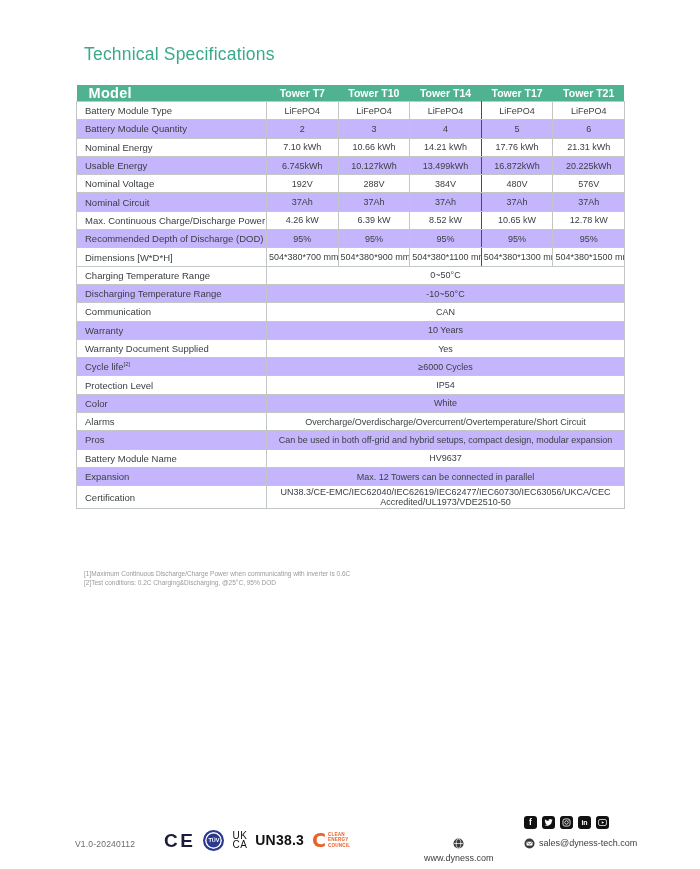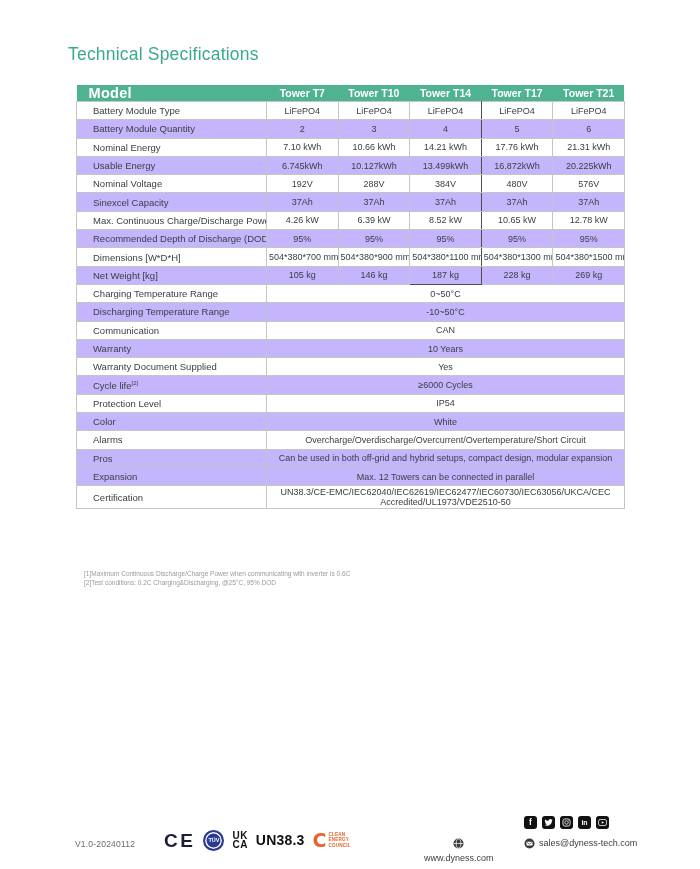--- a/index.html
+++ b/index.html
@@ -3,39 +3,39 @@
 <meta charset="utf-8">
 <style>
   * { margin:0; padding:0; box-sizing:border-box; }
   html,body { background:#e8e8e8; }
   body { font-family:"Liberation Sans", sans-serif; }
   .page {
     position:relative; width:700px; height:869px; background:#ffffff;
     margin:0 auto; overflow:hidden; color:#3c4043;
   }
   .title {
-    position:absolute; left:68px; top:44px;
+    position:absolute; left:84px; top:44px;
     font-size:17.5px; font-weight:400; color:#3aa98c; letter-spacing:.2px;
   }
   .spec-table-wrap { position:absolute; left:76px; top:85px; width:548px; }
   table.spec-table { border-collapse:collapse; table-layout:fixed; width:548px; }
   table.spec-table thead th {
     background:#4fb291; color:#ffffff; border:none; height:14px;
     font-size:10.5px; font-weight:bold; text-align:center; vertical-align:middle;
   }
   table.spec-table thead th.model-th {
     text-align:left; padding-left:12px; font-size:14.5px; letter-spacing:.3px;
   }
   table.spec-table td {
     border:1px solid #c2c6c5; height:18.3px; vertical-align:middle;
     font-size:9px; text-align:center; color:#3c4043; padding:1px 2px;
     overflow:hidden; white-space:nowrap;
   }
   table.spec-table td.lbl {
-    text-align:left; padding-left:16px; font-size:9.5px; white-space:nowrap;
+    text-align:left; padding-left:8px; font-size:9.5px; white-space:nowrap;
   }
   table.spec-table td.lbl sup { font-size:6px; vertical-align:super; }
   table.spec-table tr.shade td { background:#c4b5fd; }
   table.spec-table td.merged { white-space:normal; line-height:10px; }
   table.spec-table td.hl { border-left:1.5px solid #4d4d4d; border-right:1.5px solid #4d4d4d; }
   table.spec-table td.hlb { border-bottom:1.5px solid #4d4d4d; }
   .footnotes {
     position:absolute; left:84px; top:570px; font-size:6.5px; line-height:8.5px; color:#9a9a9a;
   }
   
@@ -45,21 +45,21 @@
   .certs {
     position:absolute; left:164px; top:827px; height:26px;
     display:flex; align-items:center; gap:8px;
   }
   .ce-mark { font-size:19px; font-weight:bold; color:#1c1c3a; letter-spacing:2.5px; line-height:19px; }
   .tuv-badge {
     width:21px; height:21px; border-radius:50%; background:#2b3990; color:#fff;
     display:flex; align-items:center; justify-content:center;
     font-size:5.5px; font-weight:bold; border:2px solid #2b3990; box-shadow:inset 0 0 0 1.5px #ffffff;
   }
-  .ukca { display:flex; flex-direction:column; line-height:9px; font-size:10px; font-weight:bold; color:#111; letter-spacing:.5px;text-align:right; }
+  .ukca { display:flex; flex-direction:column; line-height:9px; font-size:10px; font-weight:normal; color:#111; letter-spacing:.5px;text-align:right; }
   .un-mark { font-size:14px; font-weight:800; color:#111; letter-spacing:.2px; }
   .cec { display:flex; align-items:center; gap:2px; color:#e8622b; }
   .cec-c { font-size:19px; font-weight:bold; line-height:18px; font-family:"DejaVu Sans", sans-serif; }
   .cec-text { display:flex; flex-direction:column; font-size:4.6px; font-weight:bold; line-height:5.2px; letter-spacing:.2px; }
   .weblink {
     position:absolute; left:424px; top:838px; display:flex; align-items:center; gap:4px;
     font-size:9px; color:#3c4043;flex-direction:column;
   }
   .social-row { position:absolute; left:524px; top:816px; display:flex; gap:5px; }
   .social-ic {
@@ -136,21 +136,21 @@
           </tr>
           <tr>
             <td class="lbl"><span>Nominal Voltage</span></td>
             <td class="val">192V</td>
             <td class="val">288V</td>
             <td class="val hl">384V</td>
             <td class="val">480V</td>
             <td class="val">576V</td>
           </tr>
           <tr class="shade">
-            <td class="lbl"><span>Sinexcel Capacity</span></td>
+            <td class="lbl"><span>Nominal Circuit</span></td>
             <td class="val">37Ah</td>
             <td class="val">37Ah</td>
             <td class="val hl">37Ah</td>
             <td class="val">37Ah</td>
             <td class="val">37Ah</td>
           </tr>
           <tr>
             <td class="lbl"><span>Max. Continuous Charge/Discharge Power</span></td>
             <td class="val">4.26 kW</td>
             <td class="val">6.39 kW</td>
@@ -167,28 +167,20 @@
             <td class="val">95%</td>
           </tr>
           <tr>
             <td class="lbl"><span>Dimensions [W*D*H]</span></td>
             <td class="val">504*380*700 mm</td>
             <td class="val">504*380*900 mm</td>
             <td class="val hl">504*380*1100 mm</td>
             <td class="val">504*380*1300 mm</td>
             <td class="val">504*380*1500 mm</td>
           </tr>
-          <tr class="shade">
-            <td class="lbl"><span>Net Weight [kg]</span></td>
-            <td class="val">105 kg</td>
-            <td class="val">146 kg</td>
-            <td class="val hl hlb">187 kg</td>
-            <td class="val">228 kg</td>
-            <td class="val">269 kg</td>
-          </tr>
           <tr>
             <td class="lbl"><span>Charging Temperature Range</span></td>
             <td colspan="5" class="val merged">0~50°C</td>
           </tr>
           <tr class="shade">
             <td class="lbl"><span>Discharging Temperature Range</span></td>
             <td colspan="5" class="val merged">-10~50°C</td>
           </tr>
           <tr>
             <td class="lbl"><span>Communication</span></td>
@@ -214,20 +206,24 @@
             <td class="lbl"><span>Color</span></td>
             <td colspan="5" class="val merged">White</td>
           </tr>
           <tr>
             <td class="lbl"><span>Alarms</span></td>
             <td colspan="5" class="val merged">Overcharge/Overdischarge/Overcurrent/Overtemperature/Short Circuit</td>
           </tr>
           <tr class="shade">
             <td class="lbl"><span>Pros</span></td>
             <td colspan="5" class="val merged">Can be used in both off-grid and hybrid setups, compact design, modular expansion</td>
+          </tr>
+          <tr>
+            <td class="lbl"><span>Battery Module Name</span></td>
+            <td colspan="5" class="val merged">HV9637</td>
           </tr>
           <tr class="shade">
             <td class="lbl"><span>Expansion</span></td>
             <td colspan="5" class="val merged">Max. 12 Towers can be connected in parallel</td>
           </tr>
           <tr>
             <td class="lbl"><span>Certification</span></td>
             <td colspan="5" class="val merged">UN38.3/CE-EMC/IEC62040/IEC62619/IEC62477/IEC60730/IEC63056/UKCA/CEC Accredited/UL1973/VDE2510-50</td>
           </tr>
         </tbody>

